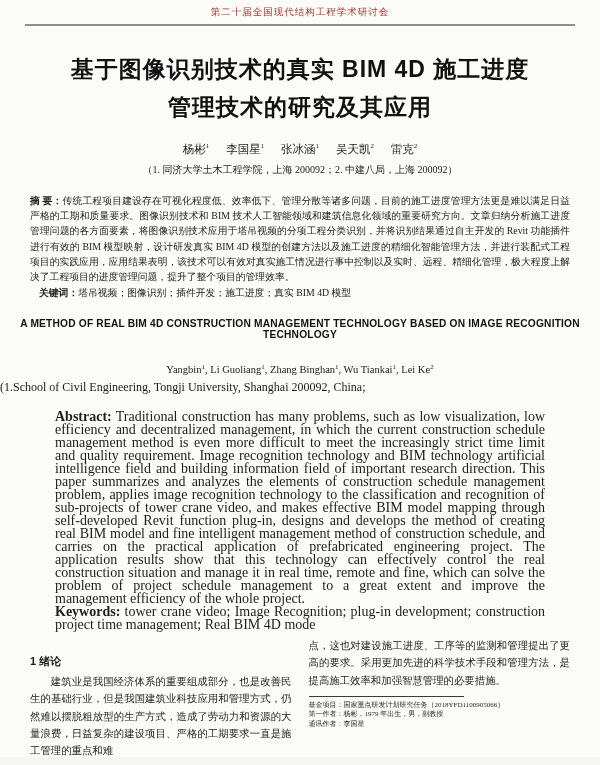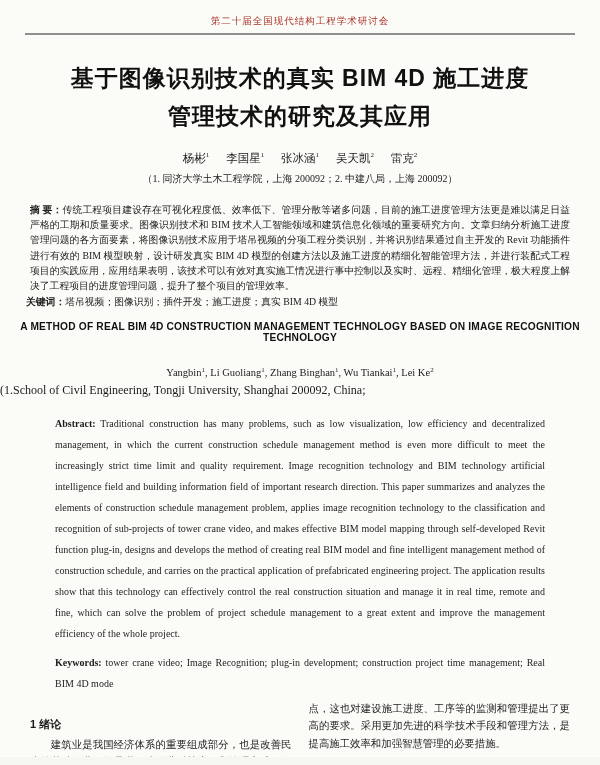--- a/index.html
+++ b/index.html
@@ -8,21 +8,21 @@
     font-family: "Liberation Serif", "DejaVu Serif", serif;
     color: #1b1b1b;
     background: #f6f6f3;
   }
   .page {
     position: relative;
     width: 600px;
     height: 757px;
     background: #fbfbf8;
     overflow: hidden;
-    padding-top: 15px;
+    padding-top: 6px;
   }
   .conf-header {
     text-align: center;
     font-size: 9.5px;
     letter-spacing: 1px;
     color: #a9352b;
     font-family: "Liberation Sans", "DejaVu Sans", sans-serif;
   }
   .header-rule {
     border: none;
@@ -54,49 +54,49 @@
   }
   .abstract-cn {
     margin: 16px 30px 0 30px;
     font-size: 9.8px;
     line-height: 15.2px;
     text-align: justify;
     color: #202020;
   }
   .abstract-cn .lbl, .kw .lbl { font-weight: bold; }
   .kw {
-    margin: 1px 30px 0 26px;
+    margin: 1px 30px 0 39px;
     font-size: 9.8px;
     line-height: 15.2px;
     color: #202020;
   }
   .title-en {
-    margin-top: 12px;
+    margin-top: 18px;
     text-align: center;
     font-family: "Liberation Sans", "DejaVu Sans", sans-serif;
     font-weight: bold;
     font-size: 10.2px;
     letter-spacing: 0.2px;
     color: #111;
   }
   .authors-en {
     margin-top: 22px;
     text-align: center;
     font-size: 10.5px;
   }
   .affil-en {
     margin-top: 4px;
     text-align: left;
     font-size: 12px;
     line-height: 16px;
   }
   .abstract-en {
     margin: 15px 55px 0 55px;
-    font-size: 10px;
-    line-height: 21px;
+    font-size: 14px;
+    line-height: 13px;
     text-align: justify;
     color: #1d1d1d;
   }
   .abstract-en .lbl { font-weight: bold; }
   .columns {
     display: flex;
     margin: 6px 30px 0 30px;
     gap: 17px;
     font-size: 10.4px;
   }
@@ -164,21 +164,21 @@
   </div>
 
   <div class="affil-en">
     <div>(1.School of Civil Engineering, Tongji University, Shanghai 200092, China;</div>
   </div>
 
   <p class="abstract-en">
     <span class="lbl">Abstract:</span><span> Traditional construction has many problems, such as low visualization, low efficiency and decentralized management, in which the current construction schedule management method is even more difficult to meet the increasingly strict time limit and quality requirement. Image recognition technology and BIM technology artificial intelligence field and building information field of important research direction. This paper summarizes and analyzes the elements of construction schedule management problem, applies image recognition technology to the classification and recognition of sub-projects of tower crane video, and makes effective BIM model mapping through self-developed Revit function plug-in, designs and develops the method of creating real BIM model and fine intelligent management method of construction schedule, and carries on the practical application of prefabricated engineering project. The application results show that this technology can effectively control the real construction situation and manage it in real time, remote and fine, which can solve the problem of project schedule management to a great extent and improve the management efficiency of the whole project.</span>
   </p>
 
-  <p class="abstract-en" style="margin-top:8px;">
+  <p class="abstract-en" style="margin-top:0;">
     <span class="lbl">Keywords:</span><span> tower crane video; Image Recognition; plug-in development; construction project time management; Real BIM 4D mode</span>
   </p>
 
   <div class="columns">
     <div class="col col-left">
       <div class="sec-heading">1  绪论</div>
       <p class="indent">建筑业是我国经济体系的重要组成部分，也是改善民生的基础行业，但是我国建筑业科技应用和管理方式，仍然难以摆脱粗放型的生产方式，造成了劳动力和资源的大量浪费，日益复杂的建设项目、严格的工期要求一直是施工管理的重点和难</p>
     </div>
     <div class="col col-right">
       <p>点，这也对建设施工进度、工序等的监测和管理提出了更高的要求。采用更加先进的科学技术手段和管理方法，是提高施工效率和加强智慧管理的必要措施。</p>

